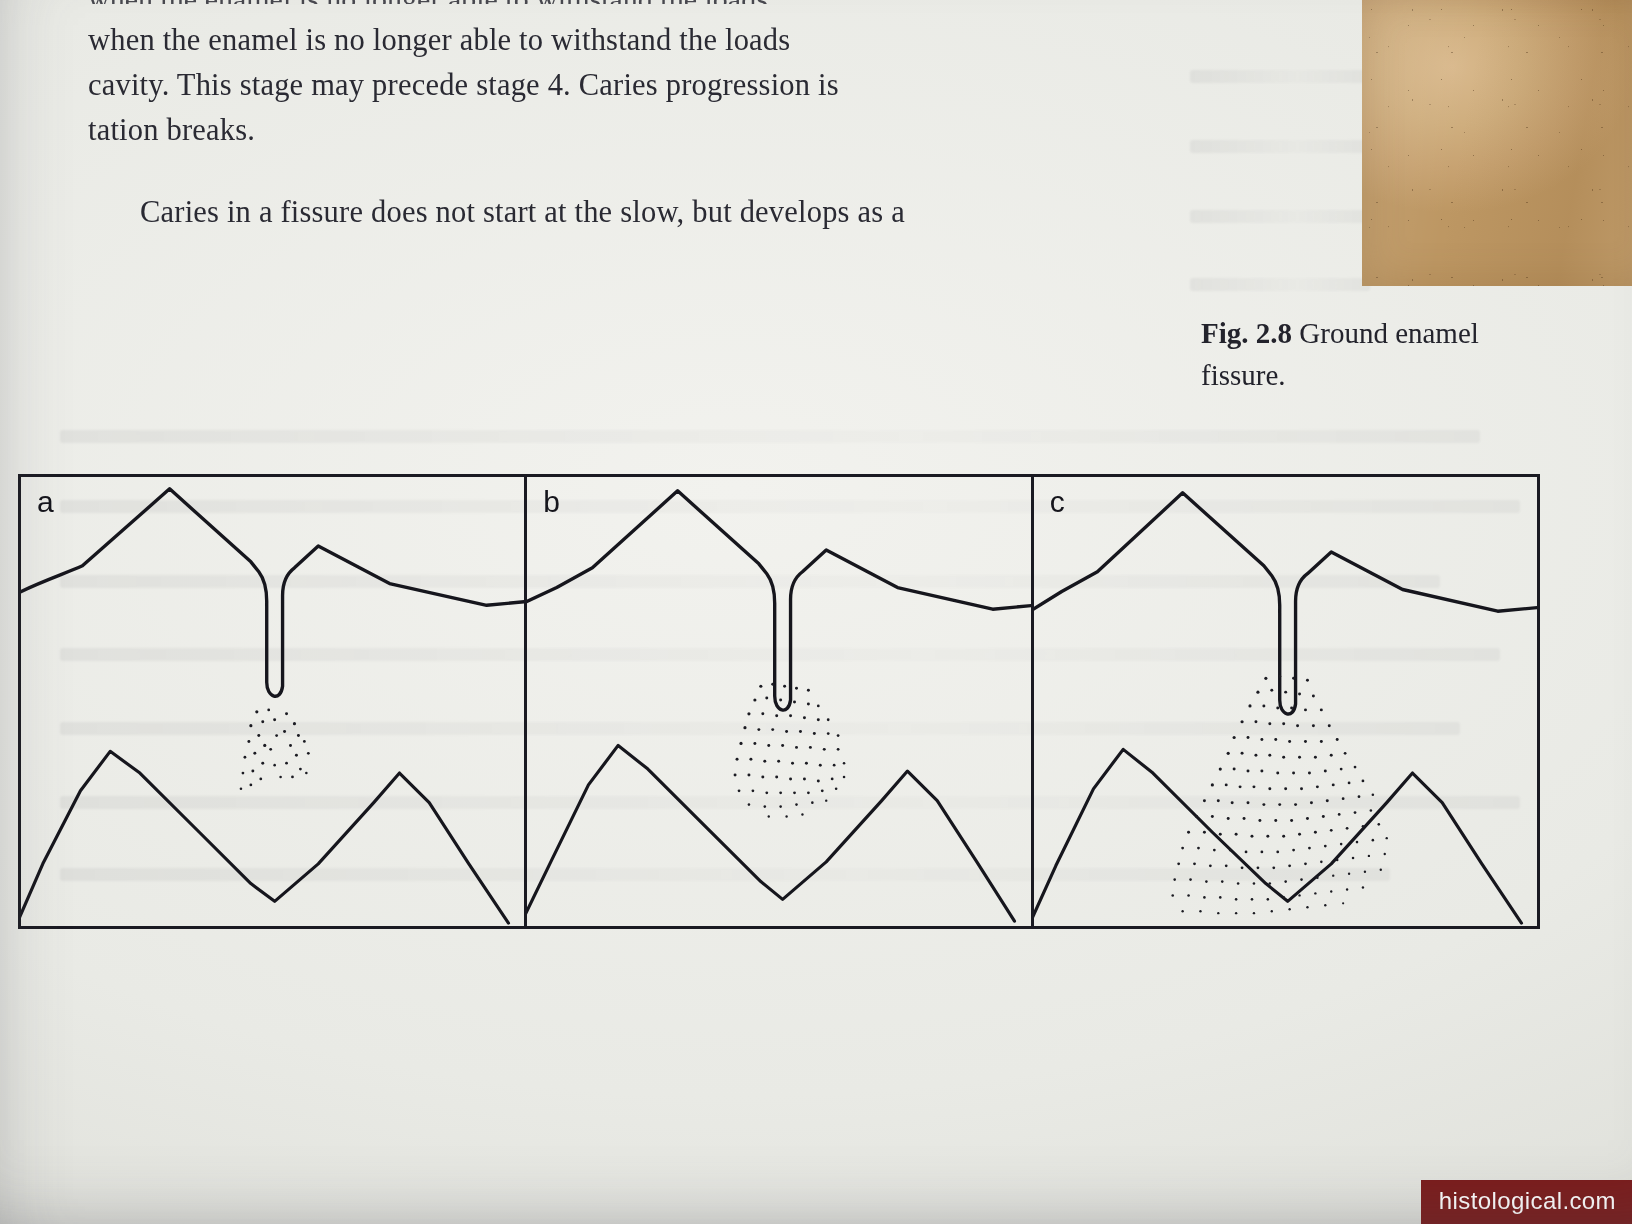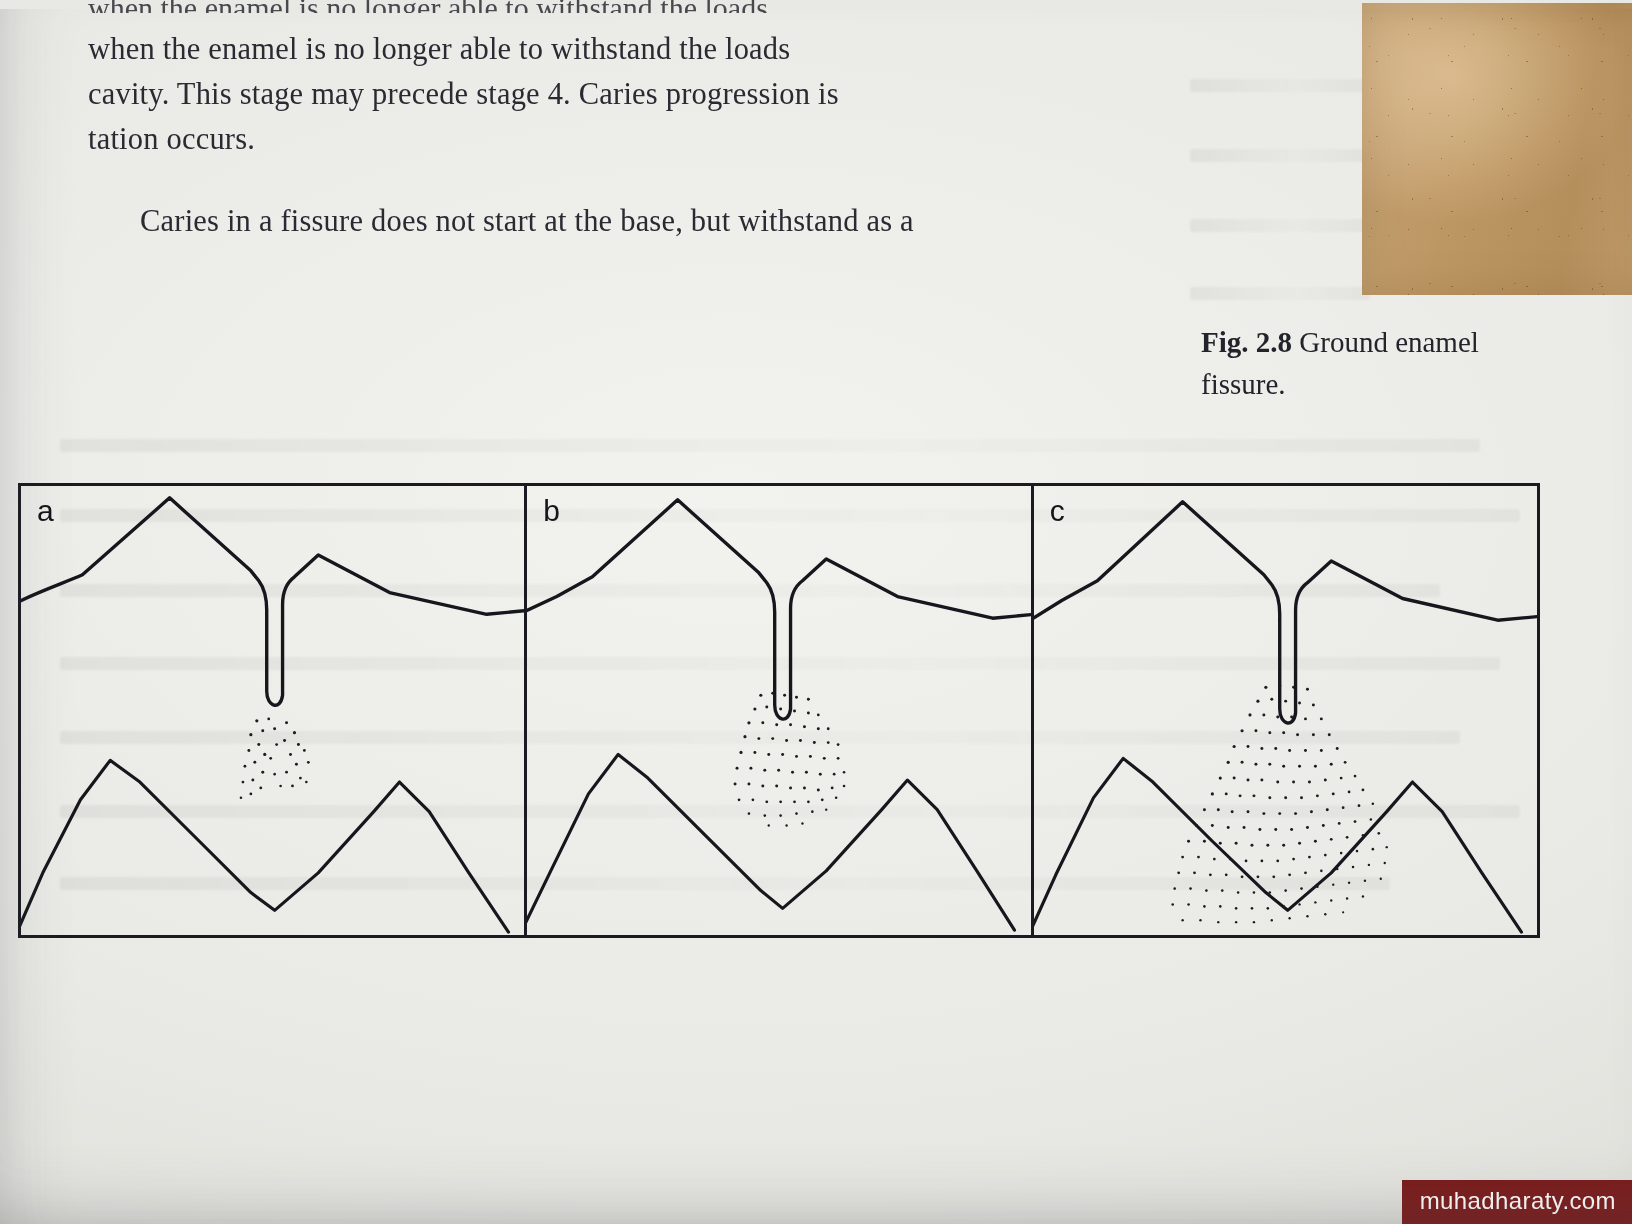--- a/index.html
+++ b/index.html
@@ -14,21 +14,20 @@
     font-family: "Liberation Serif", serif;
     position: relative;
   }
 
   
   #page {
     position: absolute;
     inset: 0;
     background:
       radial-gradient(120% 90% at 45% 40%, #f2f2ee 0%, #e9eae5 55%, #dedfd9 85%, #d2d4ce 100%);
-    margin-top: 9px;
   }
   
   #bleed {
     position: absolute;
     inset: 0;
     pointer-events: none;
     opacity: 0.12;
   }
   .bleed-line {
     position: absolute;
@@ -206,27 +205,27 @@
 
   <div id="textcol">
     <div class="para" id="para-top">
       <div class="l justify-row">
         <span>when the enamel is no longer able to withstand the loads</span>
       </div>
       <div class="l justify-row">
         <span>cavity. This stage may precede stage 4. Caries progression is</span>
       </div>
       <div class="l">
-        <span>tation occurs.</span>
+        <span>tation breaks.</span>
       </div>
     </div>
 
     <div class="para" id="para-2">
       <div class="l" style="padding-left:0">
-        <span style="display:inline-block;width:52px"></span><span>Caries in a fissure does not start at the base, but withstand as a</span>
+        <span style="display:inline-block;width:52px"></span><span>Caries in a fissure does not start at the slow, but develops as a</span>
       </div>
     </div>
   </div>
 
   <div id="photo">
     <div class="grain"></div>
     <div class="streak"></div>
   </div>
 
   <div id="caption">
@@ -547,17 +546,17 @@
             <circle cx="276" cy="436" r="1.2"></circle>
             <circle cx="294" cy="434" r="1.2"></circle>
             <circle cx="312" cy="432" r="1.1"></circle>
         </g>
       </svg>
     </div>
 
   </div>
 
   <div id="watermark">
-    <span>muhadharaty.com</span>
+    <span>histological.com</span>
   </div>
 
   <div id="edge"></div>
 </div>
 
 </body></html>

